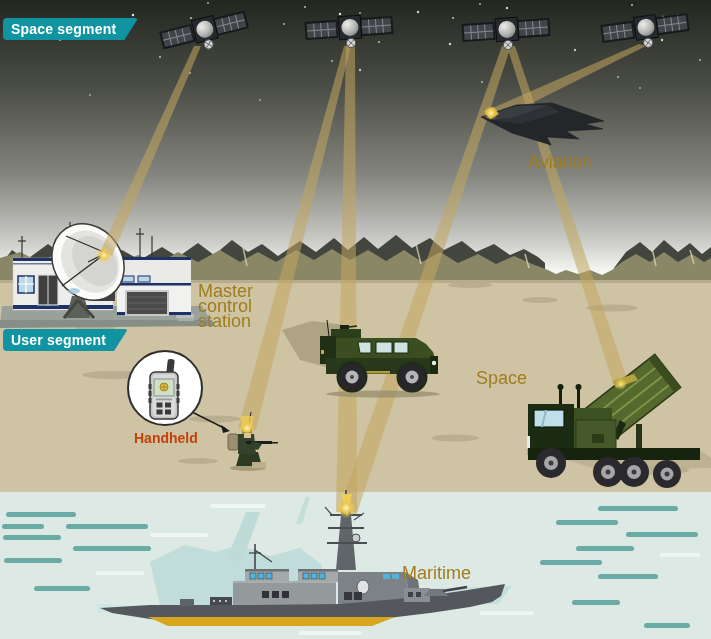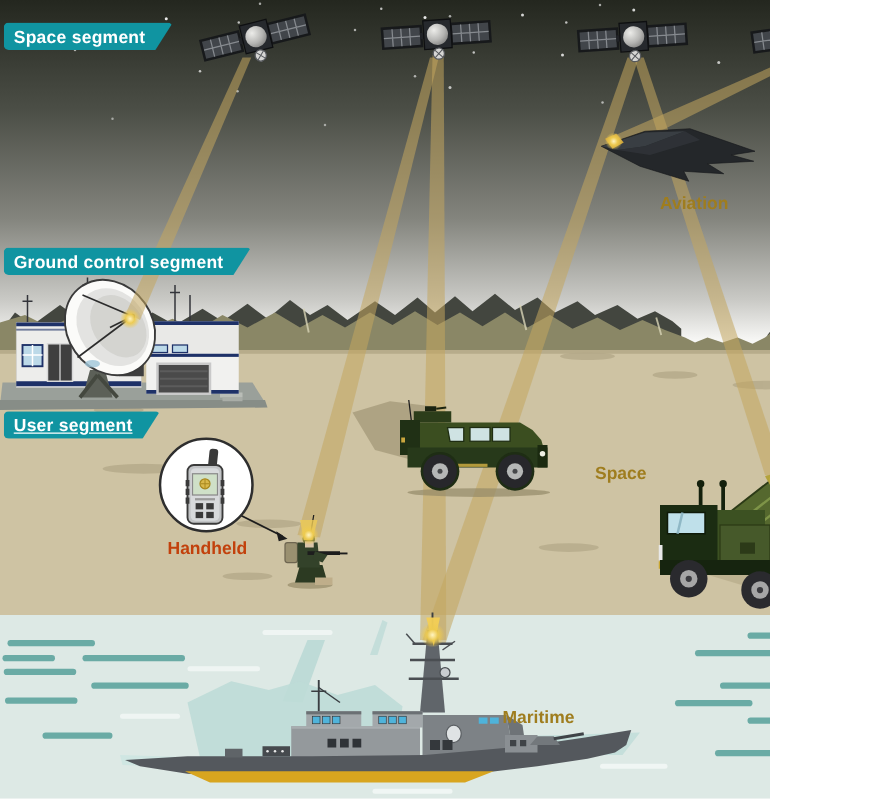--- a/index.html
+++ b/index.html
@@ -1,31 +1,31 @@
 <!DOCTYPE html>
 <html><head>
 <meta charset="utf-8">
 <style>
   html,body{margin:0;padding:0;background:#ffffff;}
   #stage{
-    position:relative;width:616px;height:639px;overflow:hidden;
+    position:relative;width:711px;height:639px;overflow:hidden;
     font-family:"Liberation Sans",sans-serif;
   }
   #scene{position:absolute;left:0;top:0;}
   .banner{
     position:absolute;left:3px;
     background:#1094a1;color:#ffffff;
     font-size:14px;font-weight:bold;letter-spacing:.2px;
     line-height:16px;padding:3px 22px 3px 8px;
     border-radius:4px;
     clip-path:polygon(0 0,100% 0,calc(100% - 14px) 100%,0 100%);
     white-space:nowrap;
   }
   .caption{
-    position:absolute;color:#9f7d1e;font-size:14px;font-weight:bold;line-height:15px;
+    position:absolute;color:#9f7d1e;font-size:18px;font-weight:normal;line-height:15px;
   }
   .caption-dark{
     position:absolute;color:#c2410c;font-size:14px;font-weight:bold;
   }
 </style>
 </head>
 <body>
 
 <div id="stage">
 
@@ -412,21 +412,21 @@
       <rect x="156" y="398.5" width="16" height="1.8" fill="#9a9a9a"></rect>
       <rect x="156.5" y="402.5" width="6" height="5" fill="#3a3a3a"></rect>
           <rect x="165" y="402.5" width="6" height="5" fill="#3a3a3a"></rect>
       <rect x="156.5" y="409.5" width="6" height="5" fill="#3a3a3a"></rect>
           <rect x="165" y="409.5" width="6" height="5" fill="#3a3a3a"></rect>
     </g>
   </g>
 </svg>
 
   <div class="banner" style="top:18px;">Space segment</div>
-  <div class="banner" style="top:198px;">Ground control segment</div>
-  <div class="banner" style="top:329px;text-decoration:underline;">User segment</div>
-
+  <div class="banner" style="top:329px;">User segment</div>
+
+  <div class="caption" style="left:198px;top:284px;width:100px;">Master control station</div>
   <div class="caption" style="left:528px;top:155px;">Aviation</div>
   <div class="caption" style="left:476px;top:371px;">Space</div>
   <div class="caption" style="left:402px;top:566px;">Maritime</div>
   <div class="caption-dark" style="left:134px;top:430px;">Handheld</div>
 
 </div>
 
 </body></html>

